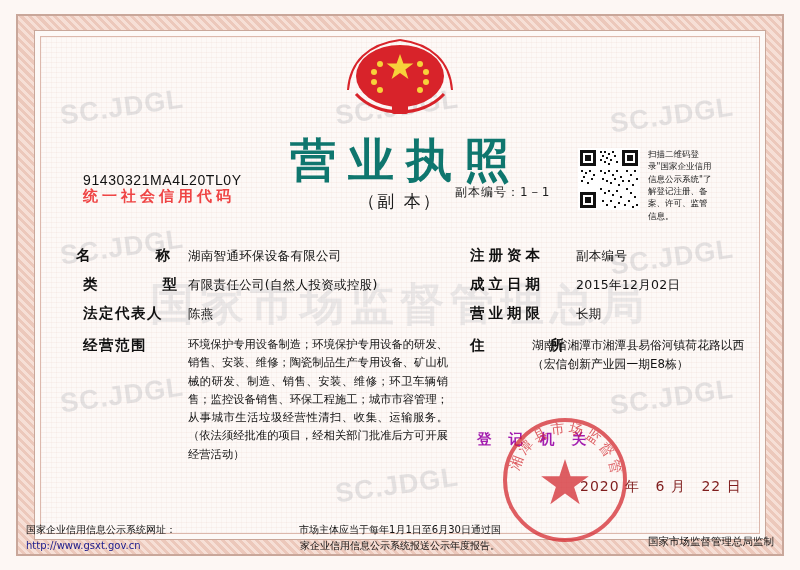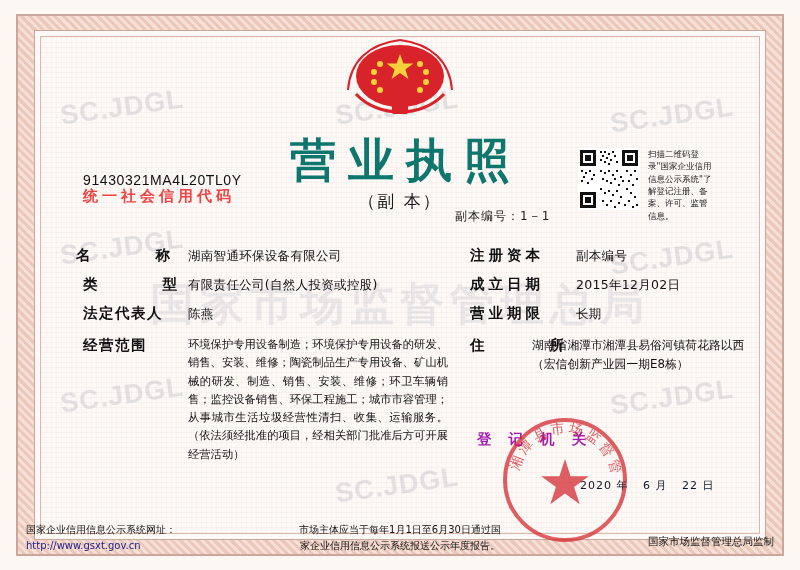--- a/index.html
+++ b/index.html
@@ -74,21 +74,21 @@
     font-family:"DejaVu Sans", sans-serif;
     font-size:46px;font-weight:bold;color:#0f766e;
     letter-spacing:12px;
     text-indent:12px;
   }
   .subtitle{
     position:absolute;left:0;right:0;top:190px;text-align:center;
     font-size:17px;color:#1b1b1b;letter-spacing:2px;
   }
   .copyno{
-    position:absolute;left:455px;top:208px;
+    position:absolute;left:455px;top:184px;
     font-size:12px;color:#1b1b1b;letter-spacing:1px;
   }
   
   .credit-label{
     position:absolute;left:83px;top:149px;
     font-size:15px;color:#ef4444;letter-spacing:4px;font-weight:600;margin-top:38px;
   }
   .credit-value{
     position:absolute;left:83px;top:172px;
     font-size:14px;color:#111;letter-spacing:.6px;
@@ -119,21 +119,21 @@
     position:absolute;left:532px;top:336px;width:235px;
     font-size:11.8px;line-height:1.6;color:#111;
   }
   
   .registry-label{
     position:absolute;left:477px;top:430px;
     font-size:14.5px;font-weight:600;letter-spacing:6px;color:#a21caf;
   }
   .date-line{
     position:absolute;left:580px;top:478px;
-    font-size:11px;color:#0f172a;letter-spacing:1px;
+    font-size:14px;color:#7f1d1d;letter-spacing:1px;
   }
   
   .seal{
     position:absolute;left:500px;top:415px;width:130px;height:130px;
     pointer-events:none;
   }
   
   .footer{
     position:absolute;left:0;right:0;bottom:6px;height:42px;
   }

